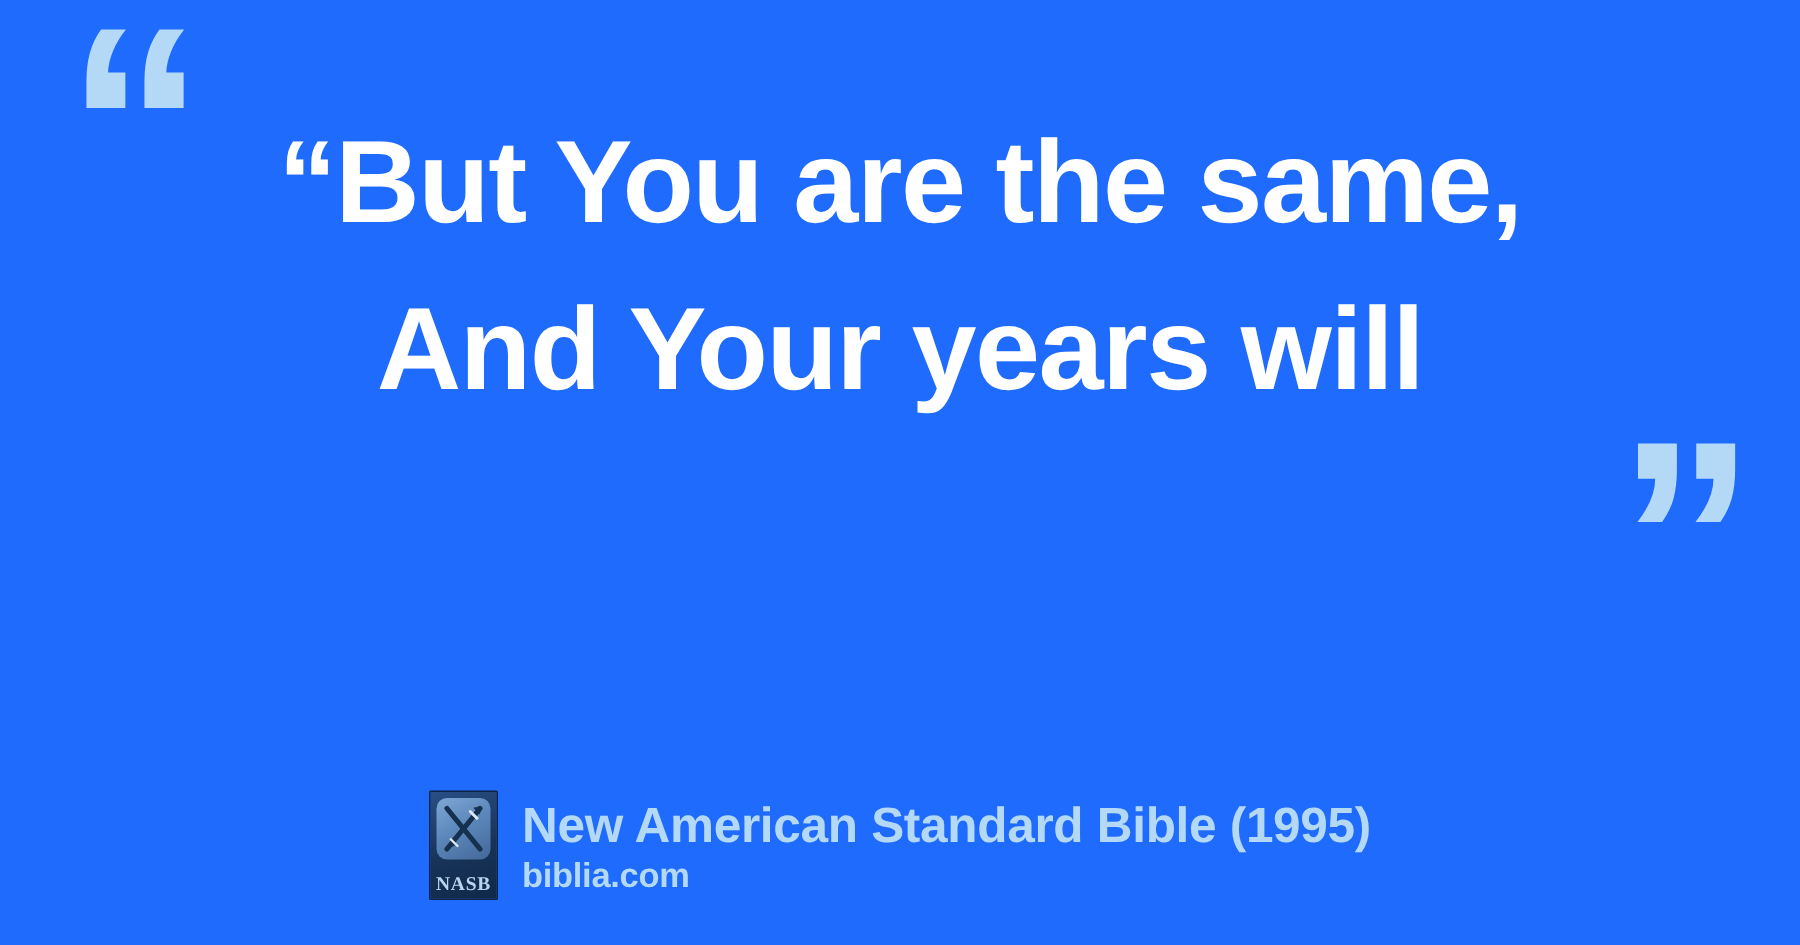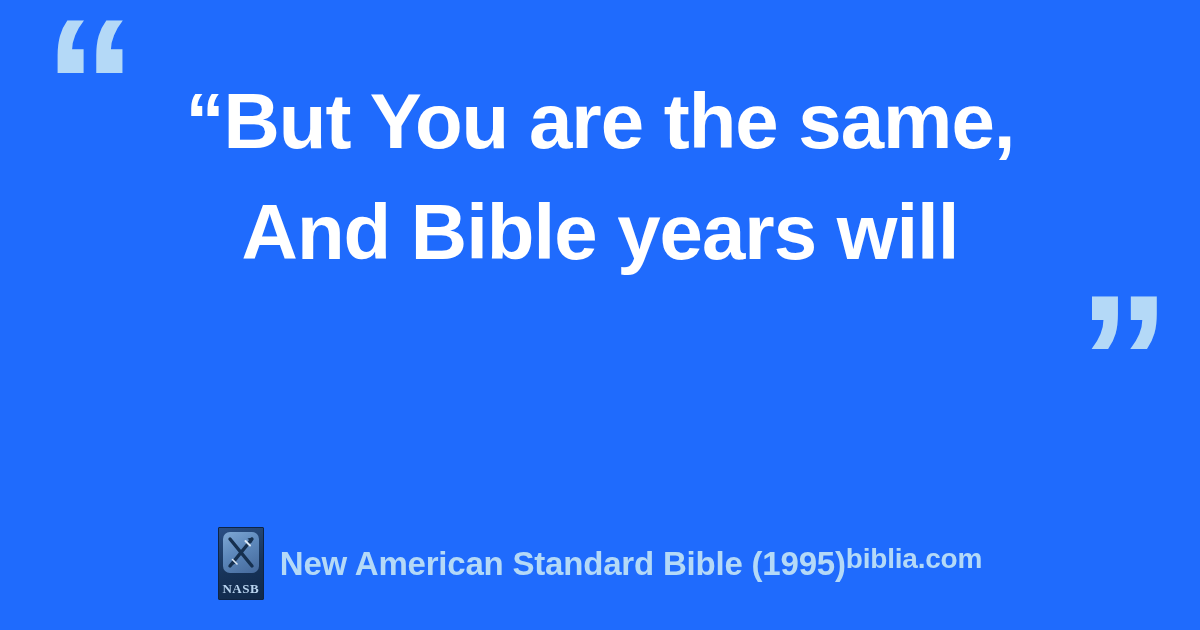--- a/index.html
+++ b/index.html
@@ -114,53 +114,54 @@
     font-family: "Liberation Serif", serif;
     font-weight: 700;
     font-size: 13px;
     line-height: 15px;
     letter-spacing: 0.5px;
     color: #b9d4ef;
   }
 
   .footer-text {
     display: flex;
+    flex-direction: column;
     justify-content: space-between;
   }
   .footer-title {
     color: #b4d9f7;
     font-family: "Liberation Sans", sans-serif;
     font-weight: 700;
     font-size: 33px;
     line-height: 38px;
     letter-spacing: -0.2px;
     white-space: nowrap;
   }
   .footer-site {
     color: #b4d9f7;
     font-family: "Liberation Sans", sans-serif;
     font-weight: 700;
-    font-size: 28px;
+    font-size: 23px;
     line-height: 28px;
     letter-spacing: -0.2px;
     white-space: nowrap;
   }
 </style>
 </head>
 <body>
 
 <div class="card">
 
   <div class="deco-quote-open">“</div>
 
   <div class="deco-quote-close">”</div>
 
   <div class="quote-block">
     <div class="quote-line">“But You are the same,</div>
-    <div class="quote-line">And Bible years will</div>
+    <div class="quote-line">And Your years will</div>
   </div>
 
   <div class="footer">
     <div class="footer-inner">
 
       <div class="nasb-logo">
         <div class="nasb-emblem">
           <svg width="36" height="41" viewBox="0 0 36 41" aria-hidden="true">
             <path d="M7 7 L29 34" stroke="#16304f" stroke-width="3.4" stroke-linecap="round" fill="none"></path>
             <path d="M29 7 L7 34" stroke="#16304f" stroke-width="3.4" stroke-linecap="round" fill="none"></path>

